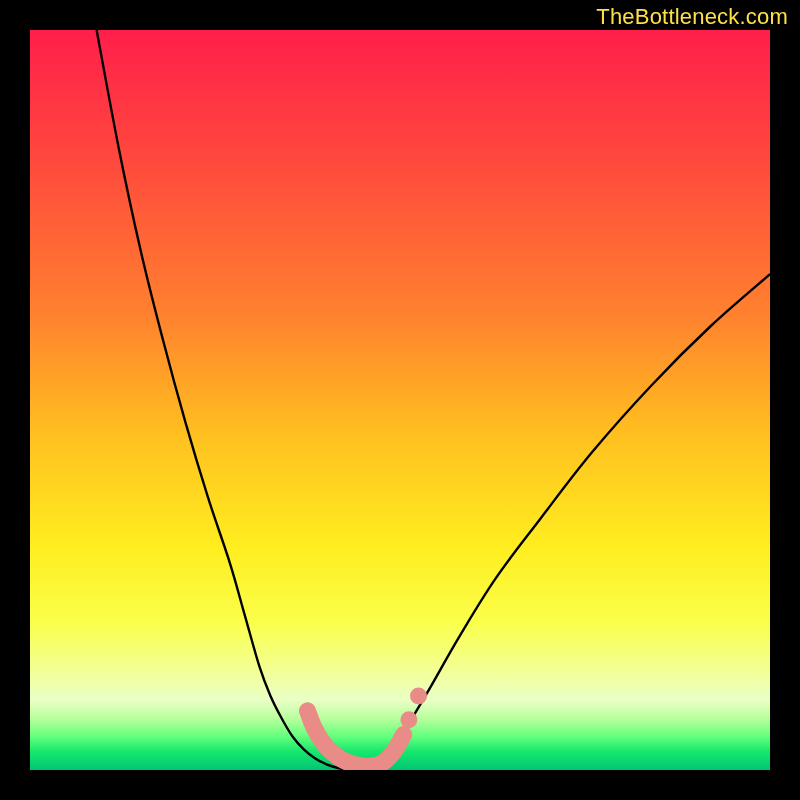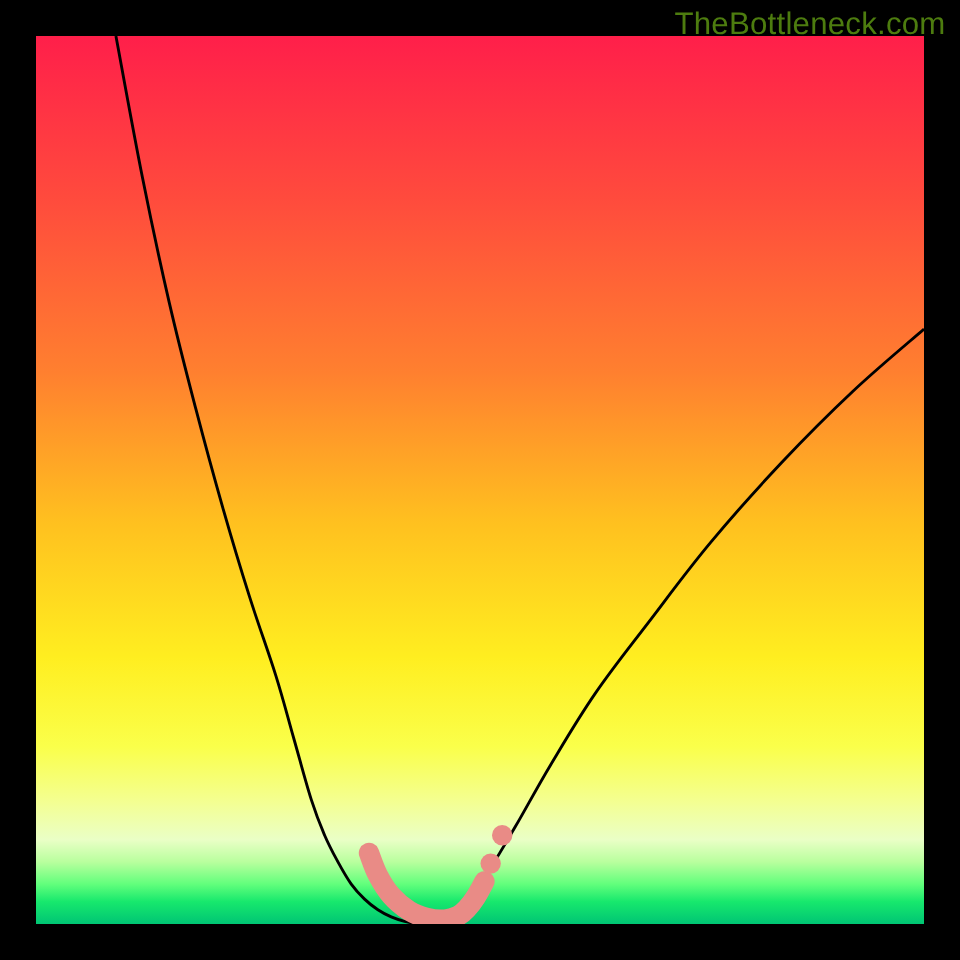--- a/index.html
+++ b/index.html
@@ -14,22 +14,22 @@
   .frame {
     position: absolute;
     left: 0; top: 0;
     width: 800px; height: 800px;
     background: #000;
   }
   .watermark {
     position: absolute;
     top: 4px;
     right: 12px;
-    color: #4d7c0f;
-    font-size: 26px;
+    color: #fde047;
+    font-size: 22px;
     letter-spacing: 0.2px;
     font-weight: 500;
   }
   svg {
     position: absolute;
     left: 30px;
     top: 30px;
   }
 </style>
 </head>

